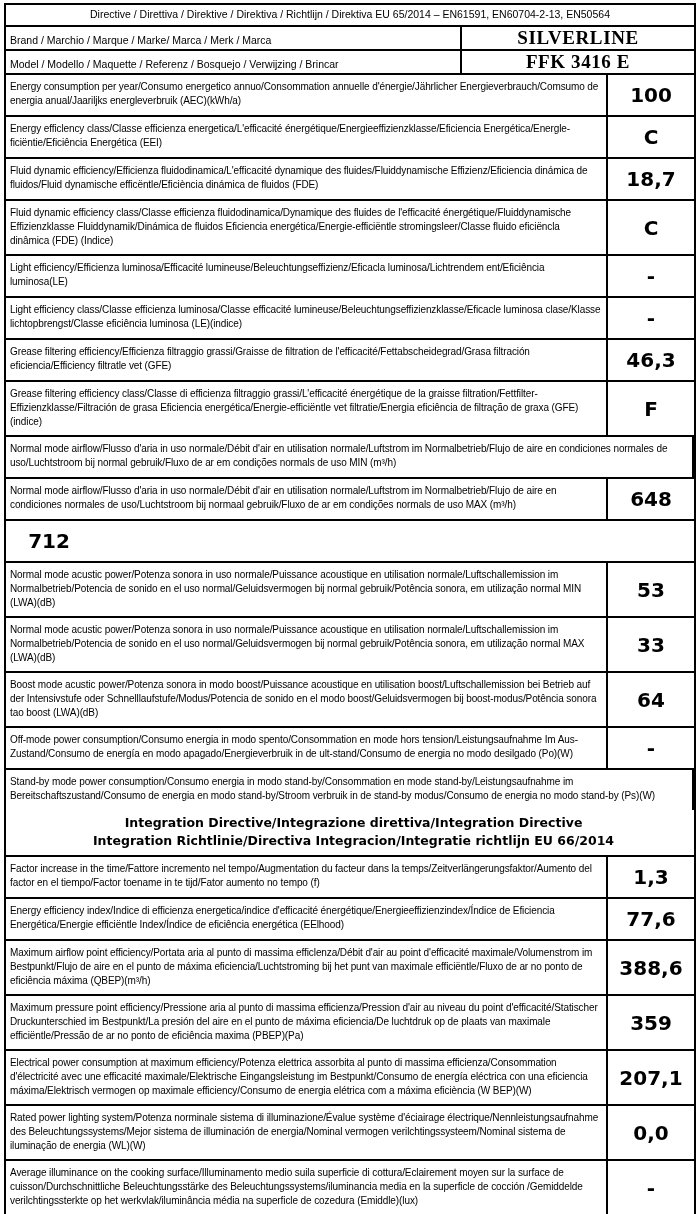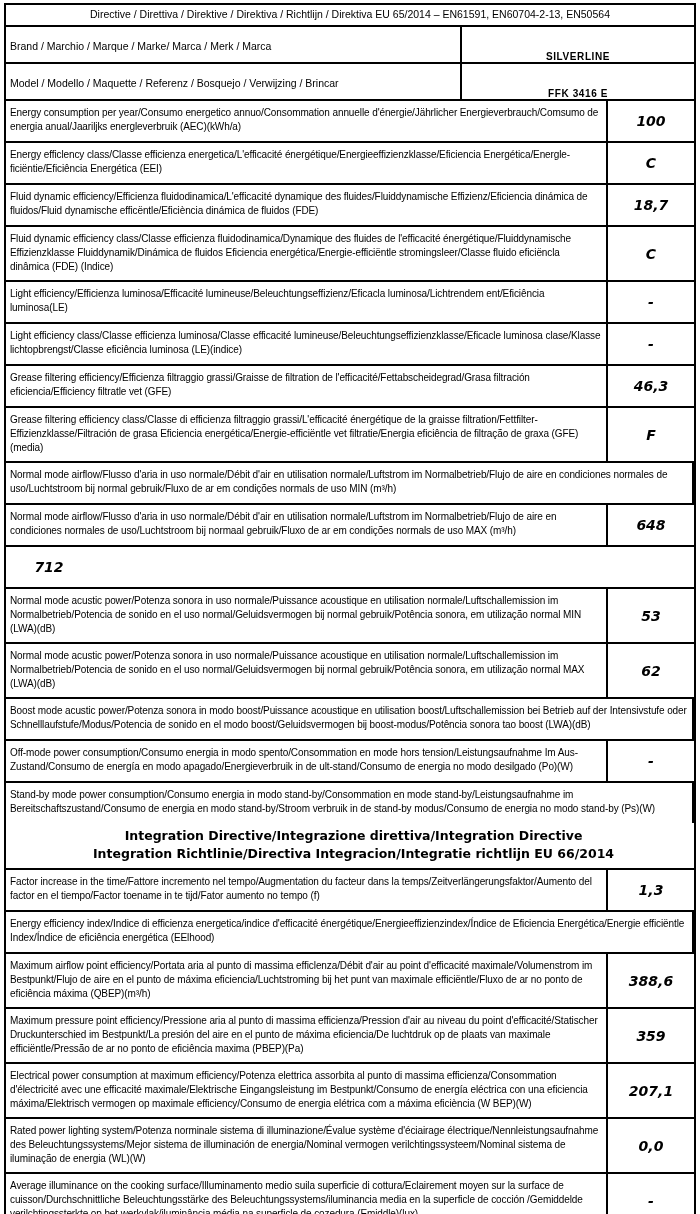--- a/index.html
+++ b/index.html
@@ -44,46 +44,44 @@
     border-right: 2px solid #000;
     display: flex;
     align-items: center;
   }
   .hdr-value {
     flex: 1;
     display: flex;
     align-items: center;
     justify-content: center;
     font-weight: 800;
-    font-size: 10px;
+    font-size: 19px;
     letter-spacing: 0.6px;
-    font-family: Liberation Sans, sans-serif;
-    margin-top: 24px;
+    font-family: Liberation Serif, serif;
   }
 
   
   .data-row .label {
     flex: 1;
     font-size: 10px;
     line-height: 14px;
     padding: 5px 5px 6px 4px;
     border-right: 2px solid #000;
     overflow-wrap: anywhere;
     letter-spacing: -0.1px;
   }
   .data-row { min-height: 40px; }
   .data-row .value {
     flex: 0 0 86px;
     display: flex;
     align-items: center;
     justify-content: center;
     font-weight: 700;
-    font-size: 14px;
+    font-size: 20px;
     font-family: "DejaVu Sans", sans-serif;
-    font-style: italic;
   }
 
   
   .section-row {
     display: block;
     text-align: center;
     font-weight: 700;
     font-size: 12.5px;
     line-height: 18px;
     padding: 4px 1px 5px 8px;
@@ -141,21 +139,21 @@
     <div class="label">Light efficiency class/Classe efficienza luminosa/Classe efficacité lumineuse/Beleuchtungseffizienzklasse/Eficacle luminosa clase/Klasse lichtopbrengst/Classe eficiência luminosa (LE)(indice)</div>
     <div class="value">-</div>
   </div>
 
   <div class="row data-row">
     <div class="label">Grease filtering efficiency/Efficienza filtraggio grassi/Graisse de filtration de l'efficacité/Fettabscheidegrad/Grasa filtración eficiencia/Efficiency filtratle vet (GFE)</div>
     <div class="value">46,3</div>
   </div>
 
   <div class="row data-row">
-    <div class="label">Grease filtering efficiency class/Classe di efficienza filtraggio grassi/L'efficacité énergétique de la graisse filtration/Fettfilter-Effizienzklasse/Filtración de grasa Eficiencia energética/Energie-efficiëntle vet filtratie/Energia eficiência de filtração de graxa (GFE)(media)</div>
+    <div class="label">Grease filtering efficiency class/Classe di efficienza filtraggio grassi/L'efficacité énergétique de la graisse filtration/Fettfilter-Effizienzklasse/Filtración de grasa Eficiencia energética/Energie-efficiëntle vet filtratie/Energia eficiência de filtração de graxa (GFE)(indice)</div>
     <div class="value">F</div>
   </div>
 
   <div class="row data-row">
     <div class="label">Normal mode airflow/Flusso d'aria in uso normale/Débit d'air en utilisation normale/Luftstrom im Normalbetrieb/Flujo de aire en condiciones normales de uso/Luchtstroom bij normal gebruik/Fluxo de ar  em condições normals de uso MIN (m³/h)</div>
   </div>
 
   <div class="row data-row">
     <div class="label">Normal mode airflow/Flusso d'aria in uso normale/Débit d'air en utilisation normale/Luftstrom im Normalbetrieb/Flujo de aire en condiciones normales de uso/Luchtstroom bij normaal gebruik/Fluxo de ar em condições normals de uso MAX (m³/h)</div>
     <div class="value">648</div>
@@ -165,25 +163,26 @@
     <div class="value">712</div>
   </div>
 
   <div class="row data-row">
     <div class="label">Normal mode acustic power/Potenza sonora in uso normale/Puissance acoustique en utilisation normale/Luftschallemission im Normalbetrieb/Potencia de sonido en el uso normal/Geluidsvermogen bij normal gebruik/Potência sonora, em utilização normal MIN (LWA)(dB)</div>
     <div class="value">53</div>
   </div>
 
   <div class="row data-row">
     <div class="label">Normal mode acustic power/Potenza sonora in uso normale/Puissance acoustique en utilisation normale/Luftschallemission im Normalbetrieb/Potencia de sonido en el uso normal/Geluidsvermogen bij normal gebruik/Potência sonora, em utilização normal MAX (LWA)(dB)</div>
-    <div class="value">62</div>
+    <div class="value">33</div>
   </div>
 
   <div class="row data-row">
     <div class="label">Boost mode acustic power/Potenza sonora in modo boost/Puissance acoustique en utilisation boost/Luftschallemission bei Betrieb auf der Intensivstufe oder Schnelllaufstufe/Modus/Potencia de sonido en el modo boost/Geluidsvermogen bij boost-modus/Potência sonora tao boost  (LWA)(dB)</div>
+    <div class="value">64</div>
   </div>
 
   <div class="row data-row">
     <div class="label">Off-mode power consumption/Consumo energia in modo spento/Consommation en mode hors tension/Leistungsaufnahme Im Aus-Zustand/Consumo de energía en modo apagado/Energieverbruik in de ult-stand/Consumo de energia no modo desilgado (Po)(W)</div>
     <div class="value">-</div>
   </div>
 
   <div class="row data-row">
     <div class="label">Stand-by mode power consumption/Consumo energia in modo stand-by/Consommation en mode stand-by/Leistungsaufnahme im Bereitschaftszustand/Consumo de energia en modo stand-by/Stroom verbruik in de stand-by modus/Consumo de energia no modo stand-by  (Ps)(W)</div>
   </div>
@@ -195,20 +194,21 @@
     </div>
 
     <div class="rows-container" id="rows-bottom">
   <div class="row data-row">
     <div class="label">Factor increase in the time/Fattore incremento nel tempo/Augmentation du facteur dans la temps/Zeitverlängerungsfaktor/Aumento del factor en el tiempo/Factor toename in te tijd/Fator aumento no tempo (f)</div>
     <div class="value">1,3</div>
   </div>
 
   <div class="row data-row">
     <div class="label">Energy efficiency index/Indice di efficienza energetica/indice d'efficacité énergétique/Energieeffizienzindex/Índice de Eficiencia Energética/Energie efficiëntle Index/Índice de eficiência energética (EElhood)</div>
+    <div class="value">77,6</div>
   </div>
 
   <div class="row data-row">
     <div class="label">Maximum airflow point efficiency/Portata aria al punto di massima efficlenza/Débit d'air au point d'efficacité maximale/Volumenstrom im Bestpunkt/Flujo de aire en el punto de máxima eficiencia/Luchtstroming bij het punt van maximale efficiëntle/Fluxo de ar no ponto de eficiência máxima (QBEP)(m³/h)</div>
     <div class="value">388,6</div>
   </div>
 
   <div class="row data-row">
     <div class="label">Maximum pressure point efficiency/Pressione aria al punto di massima efficienza/Pression d'air au niveau du point d'efficacité/Statischer Druckunterschied im Bestpunkt/La presión del aire en el punto de máxima eficiencia/De luchtdruk op de plaats van maximale efficiëntle/Pressão de ar no ponto de eficiência maxima (PBEP)(Pa)</div>
     <div class="value">359</div>

